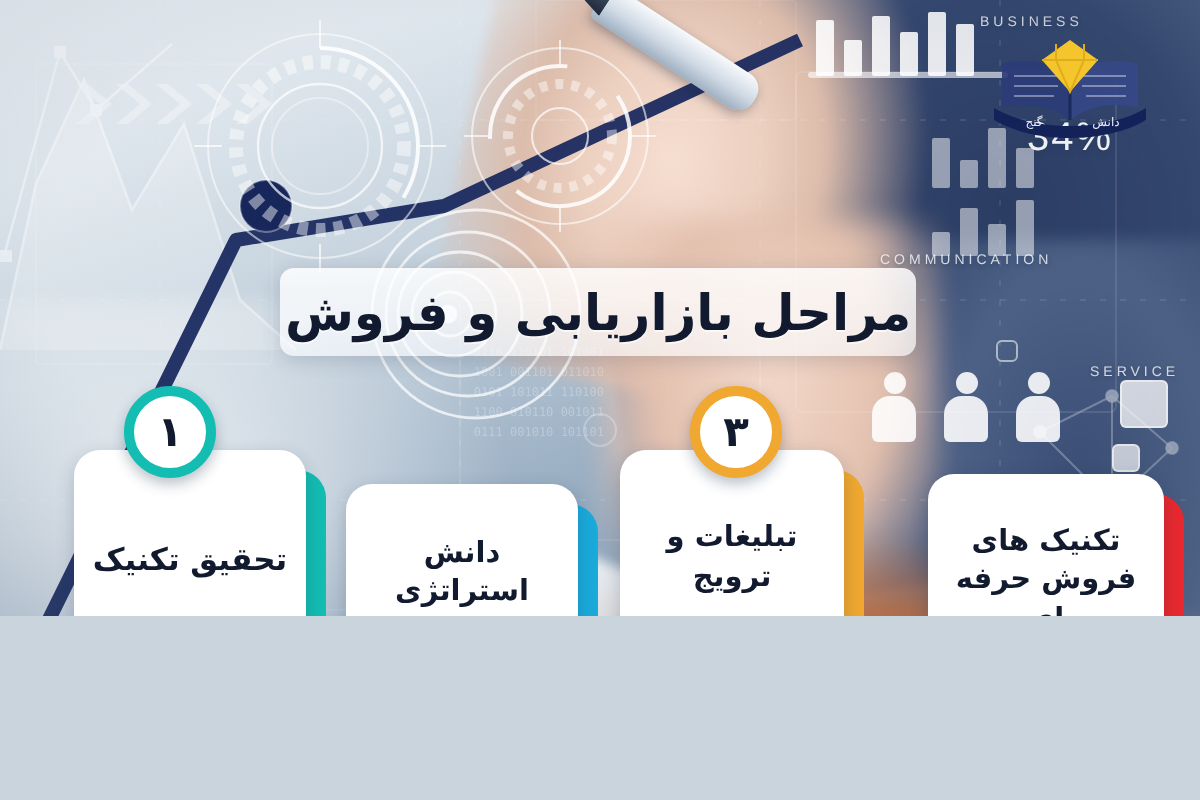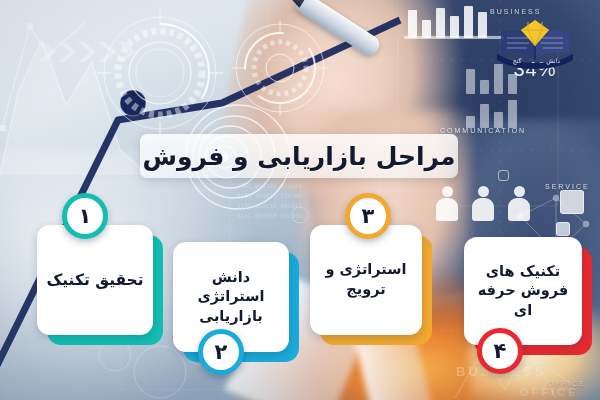--- a/index.html
+++ b/index.html
@@ -2,21 +2,21 @@
 <html lang="fa" dir="rtl"><head>
 <meta charset="utf-8">
 <title>مراحل بازاریابی و فروش</title>
 <style>
   html,body{margin:0;padding:0;}
   body{
     width:600px;height:400px;overflow:hidden;
     font-family:"DejaVu Sans","Liberation Sans",sans-serif;
     background:#c9d4dd;
   }
-  .stage{position:relative;width:600px;height:400px;overflow:hidden;}
+  .stage{position:relative;width:600px;height:308px;overflow:hidden;}
 
   
   .bg{position:absolute;inset:0;overflow:hidden;}
 
   .bg-base{
     position:absolute;inset:0;
     background:
       linear-gradient(160deg,#e9eef3 0%,#dde5ec 18%,#c6d3de 38%,#aabccd 55%,#94aac0 70%,#7f97ae 100%);
   }
   
@@ -414,21 +414,21 @@
       <div class="label">دانش استراتژی بازاریابی</div>
     </div>
   </div>
   <div class="badge" id="badge2" style="border-color: rgb(26, 171, 219);">
     <span>۲</span>
   </div>
 
   <div class="card" id="card3">
     <div class="back" style="background: rgb(240, 168, 48);"></div>
     <div class="front">
-      <div class="label">استراتژی و ترویج</div>
+      <div class="label">تبلیغات و ترویج</div>
     </div>
   </div>
   <div class="badge" id="badge3" style="border-color: rgb(240, 168, 48);">
     <span>۳</span>
   </div>
 
   <div class="card" id="card4">
     <div class="back" style="background: rgb(232, 41, 47);"></div>
     <div class="front">
       <div class="label">تکنیک های فروش حرفه ای</div>

